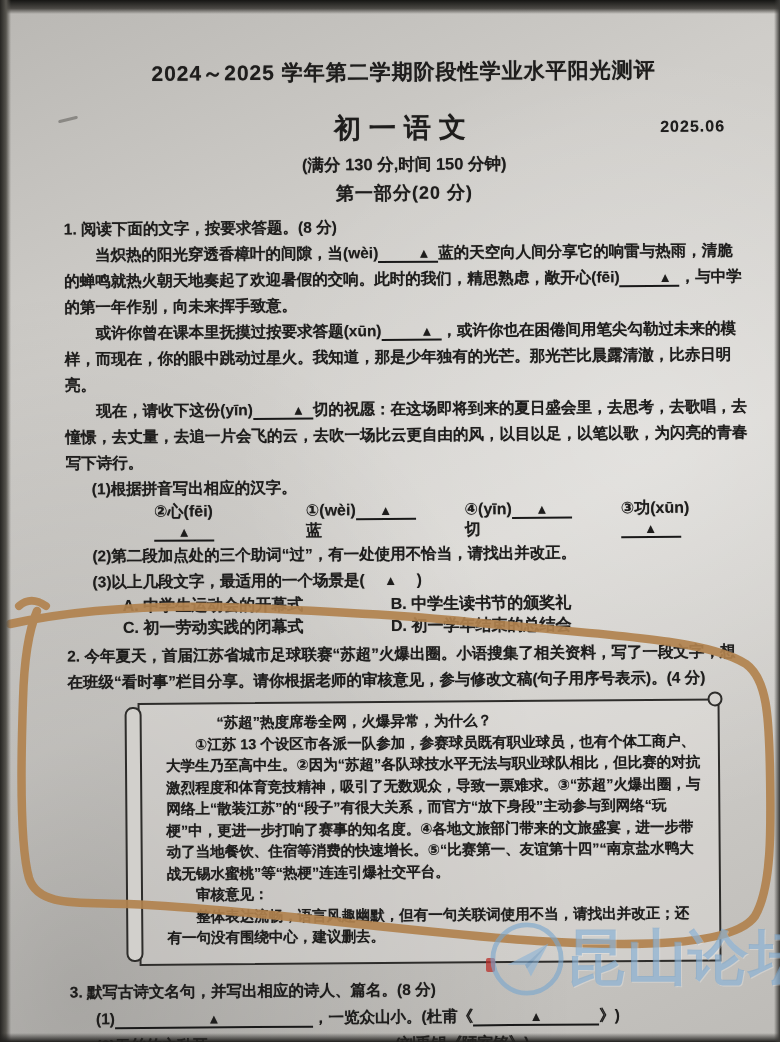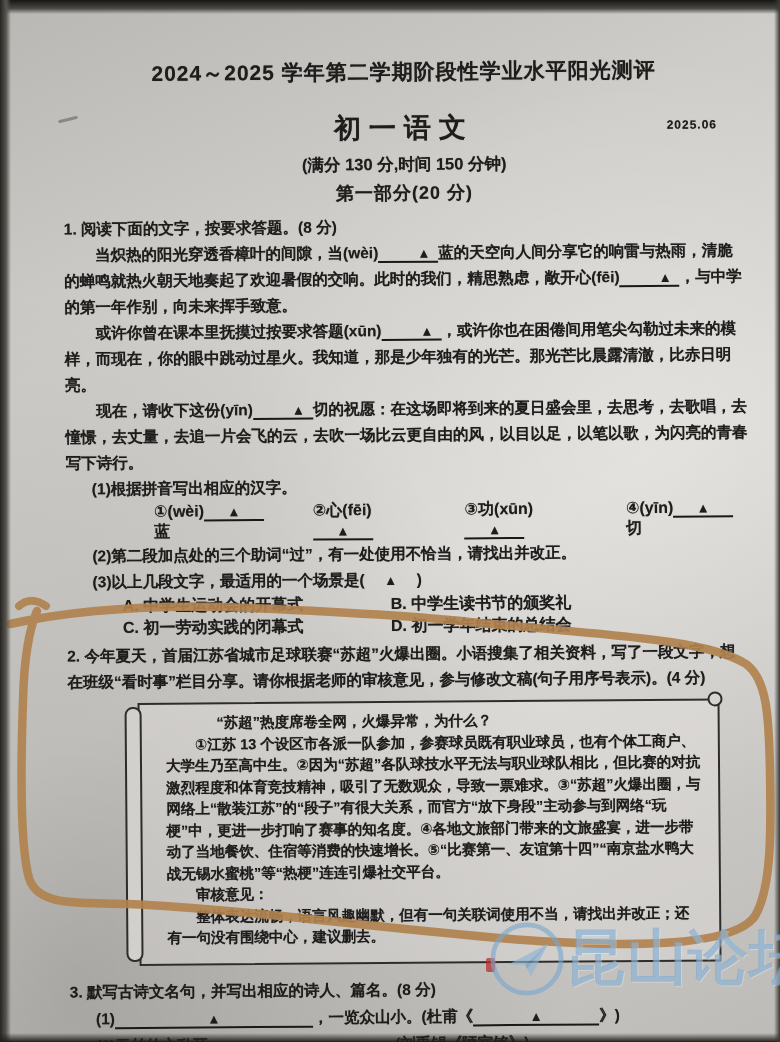--- a/index.html
+++ b/index.html
@@ -13,21 +13,21 @@
   .edge.top{left:0;top:0;right:0;height:14px;background:linear-gradient(#161614,#4a4844 60%,rgba(90,88,84,0));}
   .edge.left{left:0;top:0;bottom:0;width:11px;background:linear-gradient(to right,#262522,#57554f 55%,rgba(100,98,92,0));}
   .edge.bottom{left:0;bottom:0;right:0;height:9px;background:linear-gradient(to top,#21201e,rgba(70,68,64,0));}
   .edge.right{right:0;top:0;bottom:0;width:6px;background:linear-gradient(to left,#3a3936,rgba(90,88,84,0));}
   .tilt{position:absolute;left:0;top:0;width:780px;height:1042px;transform:rotate(-0.45deg);transform-origin:390px 0;}
   .content{position:relative;padding:58px 36px 0 62px;color:#1e1d1c;font-weight:700;
     text-shadow:0 0 .7px rgba(25,25,25,.55);}
   .t-title{text-align:center;font-size:21px;letter-spacing:1px;}
   .subj-row{position:relative;text-align:center;margin-top:24px;height:36px;}
   .t-subject{font-size:27px;letter-spacing:8px;}
-  .t-date{position:absolute;right:28px;top:10px;font-size:12px;letter-spacing:1px;font-weight:700;}
+  .t-date{position:absolute;right:20px;top:10px;font-size:16px;letter-spacing:1px;font-weight:700;}
   .t-meta{text-align:center;font-size:16.5px;margin-top:8px;}
   .t-part{text-align:center;font-size:18px;margin-top:5px;letter-spacing:1px;}
   p{margin:0;font-size:15.5px;line-height:26px;}
   .stem{margin-top:9px;}
   .indent{text-indent:2em;}
   .blank{display:inline-block;border-bottom:2px solid #191919;text-align:center;line-height:15px;
     font-size:13px;vertical-align:baseline;padding:0 4px;}
   .bl-s{min-width:52px;} .bl-w{min-width:118px;} .bl-xw{min-width:190px;} .bl-l{min-width:148px;}
   .emph{position:relative;}
   .emph::after{content:"●";position:absolute;left:50%;transform:translateX(-50%);bottom:-11px;font-size:6px;color:#222;}
@@ -79,24 +79,24 @@
 
       <p class="indent"><span>当炽热的阳光穿透香樟叶的间隙，当(wèi)</span><span class="blank bl-s">▲</span><span>蓝的天空向人间分享它的响雷与热雨，清脆的蝉鸣就热火朝天地奏起了欢迎暑假的交响。此时的我们，精思熟虑，敞开心(fēi)</span><span class="blank bl-s">▲</span><span>，与中学的第一年作别，向未来挥手致意。</span></p>
 
       <p class="indent"><span>或许你曾在课本里抚摸</span><span class="emph">过</span><span>按要求答题(xūn)</span><span class="blank bl-s">▲</span><span>，或许你也在困倦间用笔尖勾勒</span><span class="emph">过</span><span>未来的模样，而现在，你的眼中跳动</span><span class="emph">过</span><span>星火。我知道，那是少年独有的光芒。那光芒比晨露清澈，比赤日明亮。</span></p>
 
       <p class="indent"><span>现在，请收下这份(yīn)</span><span class="blank bl-s">▲</span><span>切的祝愿：在这场即将到来的夏日盛会里，去思考，去歌唱，去憧憬，去丈量，去追一片会飞的云，去吹一场比云更自由的风，以目以足，以笔以歌，为闪亮的青春写下诗行。</span></p>
 
       <p class="sub">(1)根据拼音写出相应的汉字。</p>
 
       <div class="pinyin-row">
+        <span><span>②心(fēi)</span><span class="blank bl-s">▲</span></span>
         <span><span>①(wèi)</span><span class="blank bl-s">▲</span><span>蓝</span></span>
-        <span><span>②心(fēi)</span><span class="blank bl-s">▲</span></span>
+        <span><span>④(yīn)</span><span class="blank bl-s">▲</span><span>切</span></span>
         <span><span>③功(xūn)</span><span class="blank bl-s">▲</span></span>
-        <span><span>④(yīn)</span><span class="blank bl-s">▲</span><span>切</span></span>
       </div>
 
       <p class="sub">(2)第二段加点处的三个助词“过”，有一处使用不恰当，请找出并改正。</p>
 
       <p class="sub"><span>(3)以上几段文字，最适用的一个场景是(</span><span style="display:inline-block;min-width:52px;text-align:center;font-size:13px;">▲</span><span>)</span></p>
 
       <div class="opt-grid">
         <span>A. 中学生运动会的开幕式</span>
         <span>B. 中学生读书节的颁奖礼</span>
         <span>C. 初一劳动实践的闭幕式</span>

